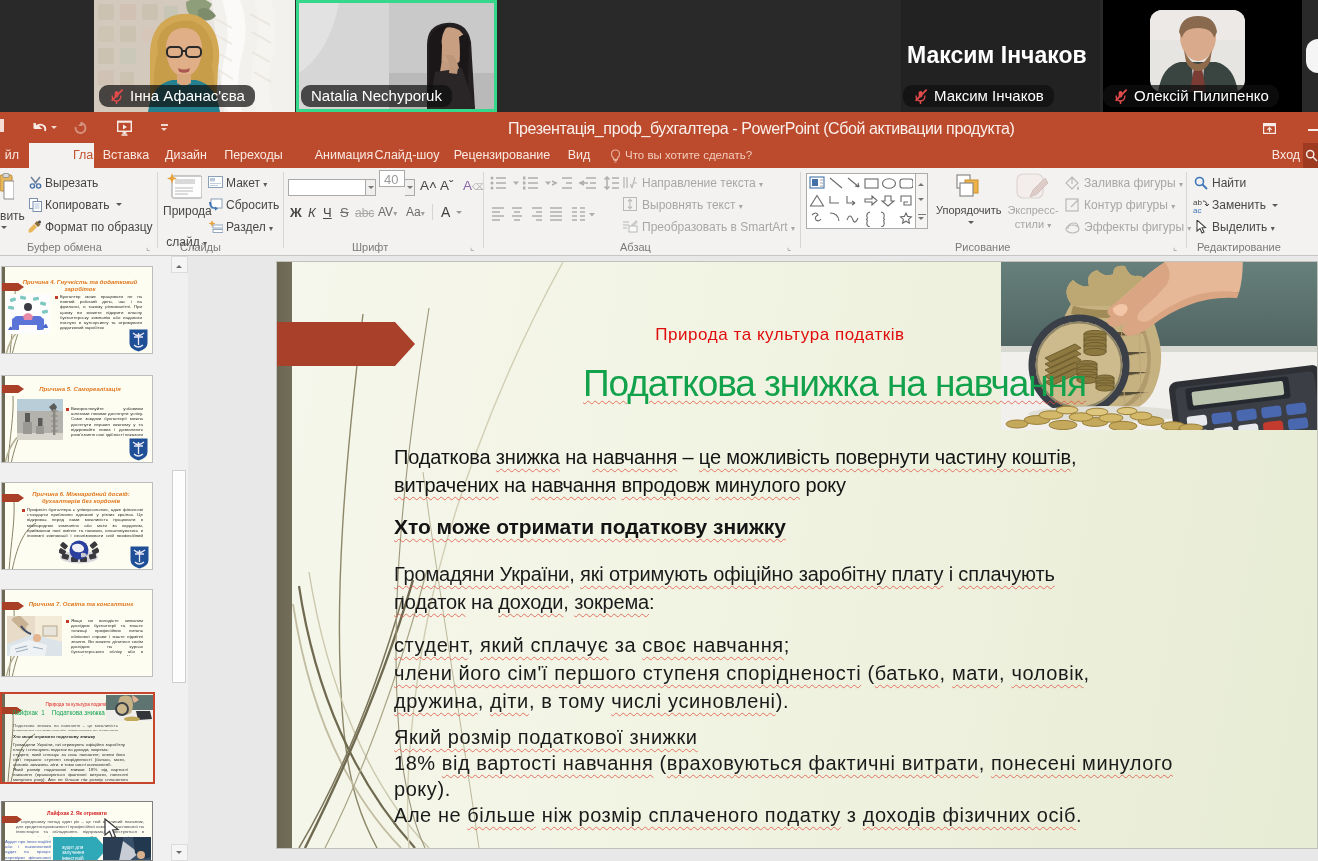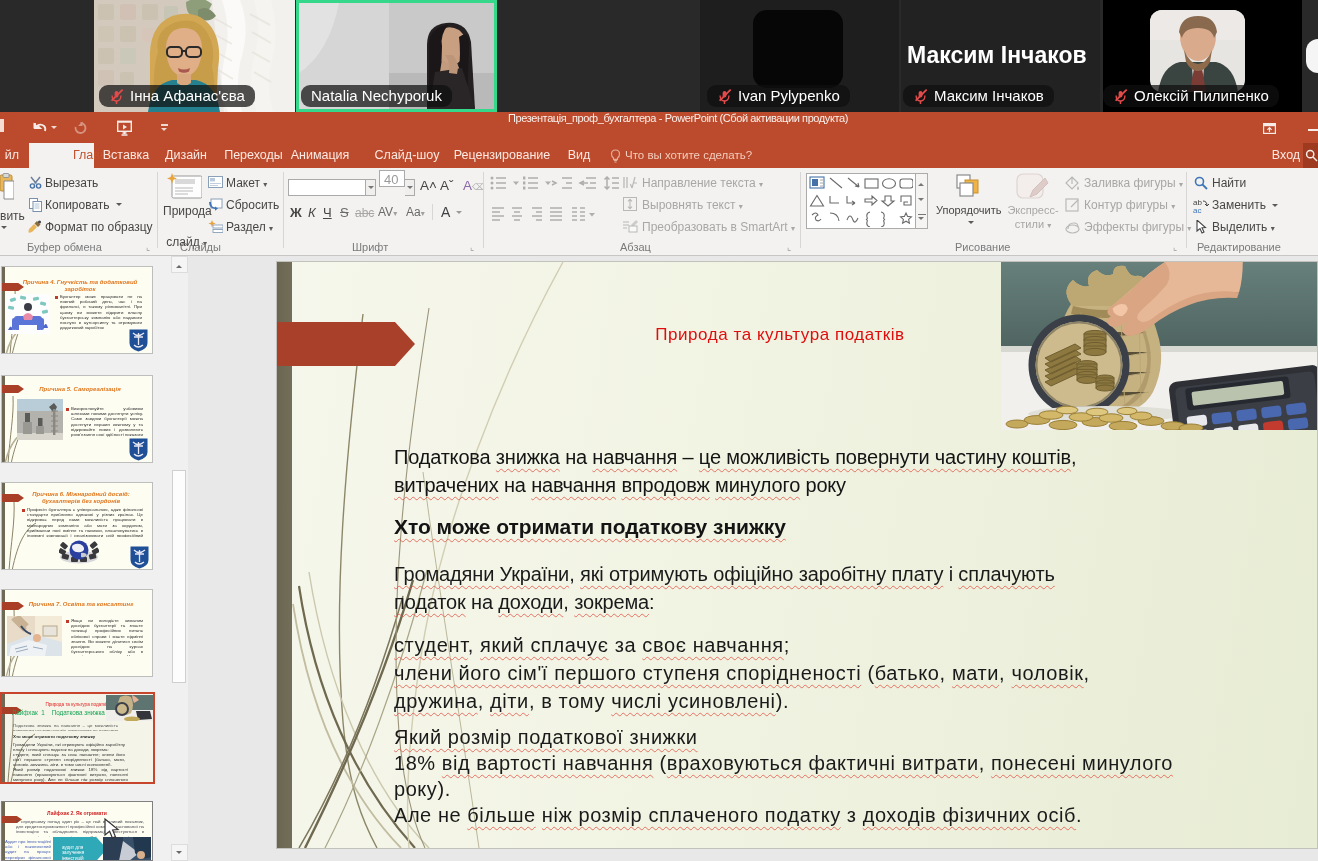--- a/index.html
+++ b/index.html
@@ -97,30 +97,20 @@
       <path d="M130 106 L130 47 q-2 -23 19 -25 q-8 10 -6 21 l-2 63 Z" fill="#1b1718"></path>
       <path d="M160 34 q12 -8 10 10 l-2 62 l-17 0 q13 -40 9 -72" fill="#1b1718"></path>
       <path d="M143 56 q7 7 14 2 l4 9 q-9 7 -20 2 Z" fill="#c29a7d"></path>
       <path d="M136 69 l27 -4 l13 41 l-46 0 Z" fill="#2a2526"></path>
       <path d="M146 52 q6 8 4 18 l8 1 q3 -10 -4 -19 Z" fill="#bd9578"></path>
     </svg>
     <div class="vlabel" style="left:2px;bottom:2px;">Natalia Nechyporuk</div>
   </div>
 
 
-  <div class="tile" style="left:700px;width:199px;background:#1e1e1e;">
-    <div style="position:absolute;left:53px;top:10px;width:90px;height:78px;background:#060606;border-radius:14px;"></div>
-    <div class="vlabel" style="left:7px;"><svg class="micoff" viewBox="0 0 16 16">
-          <g fill="#e24b4b">
-            <rect x="6" y="2" width="4" height="7" rx="2"></rect>
-            <path d="M4 7 q0 5 4 5 q4 0 4 -5 l1.4 0 q0 6 -4.6 6.6 L8.8 16 l-1.6 0 L7.2 13.6 Q2.6 13 2.6 7 Z"></path>
-            <rect x="1" y="6.5" width="17" height="2" rx="1" transform="rotate(-45 8 8)"></rect>
-          </g>
-        </svg>Ivan Pylypenko</div>
-  </div>
 
   <div class="tile" style="left:901px;width:199px;background:#222222;">
     <div style="position:absolute;left:6px;top:42px;color:#fff;font-size:23px;font-weight:bold;white-space:nowrap;">Максим Інчаков</div>
     <div class="vlabel" style="left:2px;"><svg class="micoff" viewBox="0 0 16 16">
           <g fill="#e24b4b">
             <rect x="6" y="2" width="4" height="7" rx="2"></rect>
             <path d="M4 7 q0 5 4 5 q4 0 4 -5 l1.4 0 q0 6 -4.6 6.6 L8.8 16 l-1.6 0 L7.2 13.6 Q2.6 13 2.6 7 Z"></path>
             <rect x="1" y="6.5" width="17" height="2" rx="1" transform="rotate(-45 8 8)"></rect>
           </g>
         </svg>Максим Інчаков</div>
@@ -162,37 +152,37 @@
     </svg>
 
   <svg width="15" height="16" viewBox="0 0 15 16" style="position:absolute;left:117px;top:8px;">
       <rect x="0.7" y="1.7" width="13.6" height="9.6" fill="none" stroke="#f7ece7" stroke-width="1.4"></rect>
       <rect x="0" y="0.6" width="15" height="2" fill="#f7ece7"></rect>
       <path d="M6 4.6 L10 7 L6 9.4 Z" fill="#f7ece7"></path>
       <path d="M7.5 11 L7.5 14 M4.5 15 L10.5 15 M5.5 13 L9.5 13" stroke="#f7ece7" stroke-width="1.3"></path>
     </svg>
   <div style="position:absolute;left:161px;top:12px;width:7px;height:1.6px;background:#f0d9d0;"></div>
   <div style="position:absolute;left:161px;top:16px;width:0;height:0;border:3.2px solid transparent;border-top-color:#f0d9d0;"></div>
-  <div style="position:absolute;left:508px;top:0;font-size:11px;letter-spacing:-0.4px;color:#faf0ec;white-space:nowrap;">Презентація_проф_бухгалтера - PowerPoint (Сбой активации продукта)</div>
+  <div style="position:absolute;left:508px;top:8px;font-size:16px;letter-spacing:-0.4px;color:#faf0ec;white-space:nowrap;">Презентація_проф_бухгалтера - PowerPoint (Сбой активации продукта)</div>
 
   <svg width="13" height="11" viewBox="0 0 13 11" style="position:absolute;left:1263px;top:11px;">
       <rect x="0.6" y="0.6" width="11.8" height="9.8" fill="none" stroke="#f7ece7" stroke-width="1.2"></rect>
       <rect x="0.6" y="0.6" width="11.8" height="2.6" fill="#f7ece7"></rect>
       <path d="M6.5 9 L6.5 5 M4.4 6.8 L6.5 4.6 L8.6 6.8" stroke="#f7ece7" stroke-width="1.2" fill="none"></path>
     </svg>
   <div style="position:absolute;left:1308px;top:17px;width:10px;height:1.8px;background:#f7ece7;"></div>
 </div>
 <div id="tabrow">
   <div class="tab" style="left:0px;width:24px;">йл</div>
   <div style="position:absolute;left:29px;top:0;width:65px;height:25px;background:#f3f2f1;"></div>
   <div class="tab" style="left:29px;width:65px;color:#c2512c;padding-left:44px;">Главная</div>
   <div class="tab" style="left:100px;width:52px;">Вставка</div>
   <div class="tab" style="left:161px;width:50px;">Дизайн</div>
   <div class="tab" style="left:222px;width:63px;">Переходы</div>
-  <div class="tab" style="left:287px;width:66px;">Анимация</div>
+  <div class="tab" style="left:311px;width:66px;">Анимация</div>
   <div class="tab" style="left:373px;width:68px;">Слайд-шоу</div>
   <div class="tab" style="left:452px;width:100px;">Рецензирование</div>
   <div class="tab" style="left:563px;width:32px;">Вид</div>
   <svg width="11" height="14" viewBox="0 0 11 14" style="position:absolute;left:610px;top:6px;opacity:.75;">
       <path d="M5.5 1 Q9.5 1 9.5 5 Q9.5 7.6 7.6 8.8 L7.4 10.4 L3.6 10.4 L3.4 8.8 Q1.5 7.6 1.5 5 Q1.5 1 5.5 1 Z" fill="none" stroke="#f3cdbd" stroke-width="1.2"></path>
       <path d="M3.8 11.4 L7.2 11.4 M4.4 13 L6.6 13" stroke="#f3cdbd" stroke-width="1.1"></path>
     </svg>
   <div class="tab" style="left:625px;width:140px;color:#f3cdbd;text-align:left;font-size:11.5px;">Что вы хотите сделать?</div>
   <div class="tab" style="left:1266px;width:40px;">Вход</div>
   <div style="position:absolute;left:1303px;top:0;width:15px;height:25px;background:#9e3a20;"></div>
@@ -707,20 +697,21 @@
           <ellipse cx="110" cy="156" rx="12" ry="4.2" fill="#d2b868"></ellipse>
           <ellipse cx="140" cy="154" rx="11" ry="4" fill="#d2b868"></ellipse>
       <ellipse cx="66" cy="148" rx="11" ry="3.8" fill="#dec77e"></ellipse>
           <ellipse cx="96" cy="150" rx="11" ry="3.8" fill="#dec77e"></ellipse>
           <ellipse cx="126" cy="149" rx="10" ry="3.6" fill="#dec77e"></ellipse>
       <ellipse cx="190" cy="166" rx="12" ry="4"></ellipse>
           <ellipse cx="16" cy="162" rx="11" ry="4"></ellipse>
     </g>
   </svg>
 
+  <div style="position:absolute;left:306px;top:100px;color:#12a24c;font-size:37px;letter-spacing:-1.1px;line-height:44px;white-space:nowrap;"><span class="sq">Податкова знижка на навчання</span></div>
   <div style="position:absolute;left:117px;top:181px;font-size:20px;letter-spacing:-0.19px;line-height:28px;color:#141414;white-space:nowrap;">Податкова <span class="sq">знижка</span> на <span class="sq">навчання</span> – <span class="sq">це можливість повернути частину коштів</span>,<br><span class="sq">витрачених</span> на <span class="sq">навчання</span> <span class="sq">впродовж</span> <span class="sq">минулого</span> року</div>
   <div style="position:absolute;left:117px;top:253px;font-size:21px;letter-spacing:-0.05px;font-weight:bold;color:#141414;white-space:nowrap;"><span class="sq">Хто може отримати податкову знижку</span></div>
   <div style="position:absolute;left:117px;top:298px;font-size:20px;letter-spacing:-0.15px;line-height:28px;color:#1a1a1a;white-space:nowrap;"><span class="sq">Громадяни України</span>, <span class="sq">які отримують офіційно заробітну плату</span> і <span class="sq">сплачують</span><br><span class="sq">податок</span> на <span class="sq">доходи</span>, <span class="sq">зокрема</span>:</div>
   <div style="position:absolute;left:117px;top:369px;font-size:20px;letter-spacing:0.6px;line-height:28px;color:#1a1a1a;white-space:nowrap;"><span class="sq">студент</span>, <span class="sq">який сплачує</span> за <span class="sq">своє навчання</span>;<br><span class="sq">члени його сім'ї першого ступеня спорідненості</span> (<span class="sq">батько</span>, <span class="sq">мати</span>, <span class="sq">чоловік</span>,<br><span class="sq">дружина</span>, <span class="sq">діти</span>, в тому <span class="sq">числі усиновлені</span>).</div>
   <div style="position:absolute;left:117px;top:462px;font-size:20px;letter-spacing:0.55px;line-height:26px;color:#1a1a1a;white-space:nowrap;"><span class="sq">Який розмір податкової знижки</span><br>18% <span class="sq">від вартості навчання</span> (<span class="sq">враховуються фактичні витрати</span>, <span class="sq">понесені минулого</span><br>року).<br>Але не <span class="sq">більше</span> <span class="sq">ніж розмір сплаченого податку</span> з <span class="sq">доходів фізичних осіб</span>.</div>
 </div>
   </div>
 <svg width="16" height="22" viewBox="0 0 16 22" style="position:absolute;left:104px;top:818px;z-index:50;">
     <path d="M1 1 L1 17 L5.6 13.2 L8.4 20 L11.4 18.6 L8.6 12 L14 11.6 Z" fill="#fff" stroke="#333" stroke-width="1.2"></path>
   </svg>

